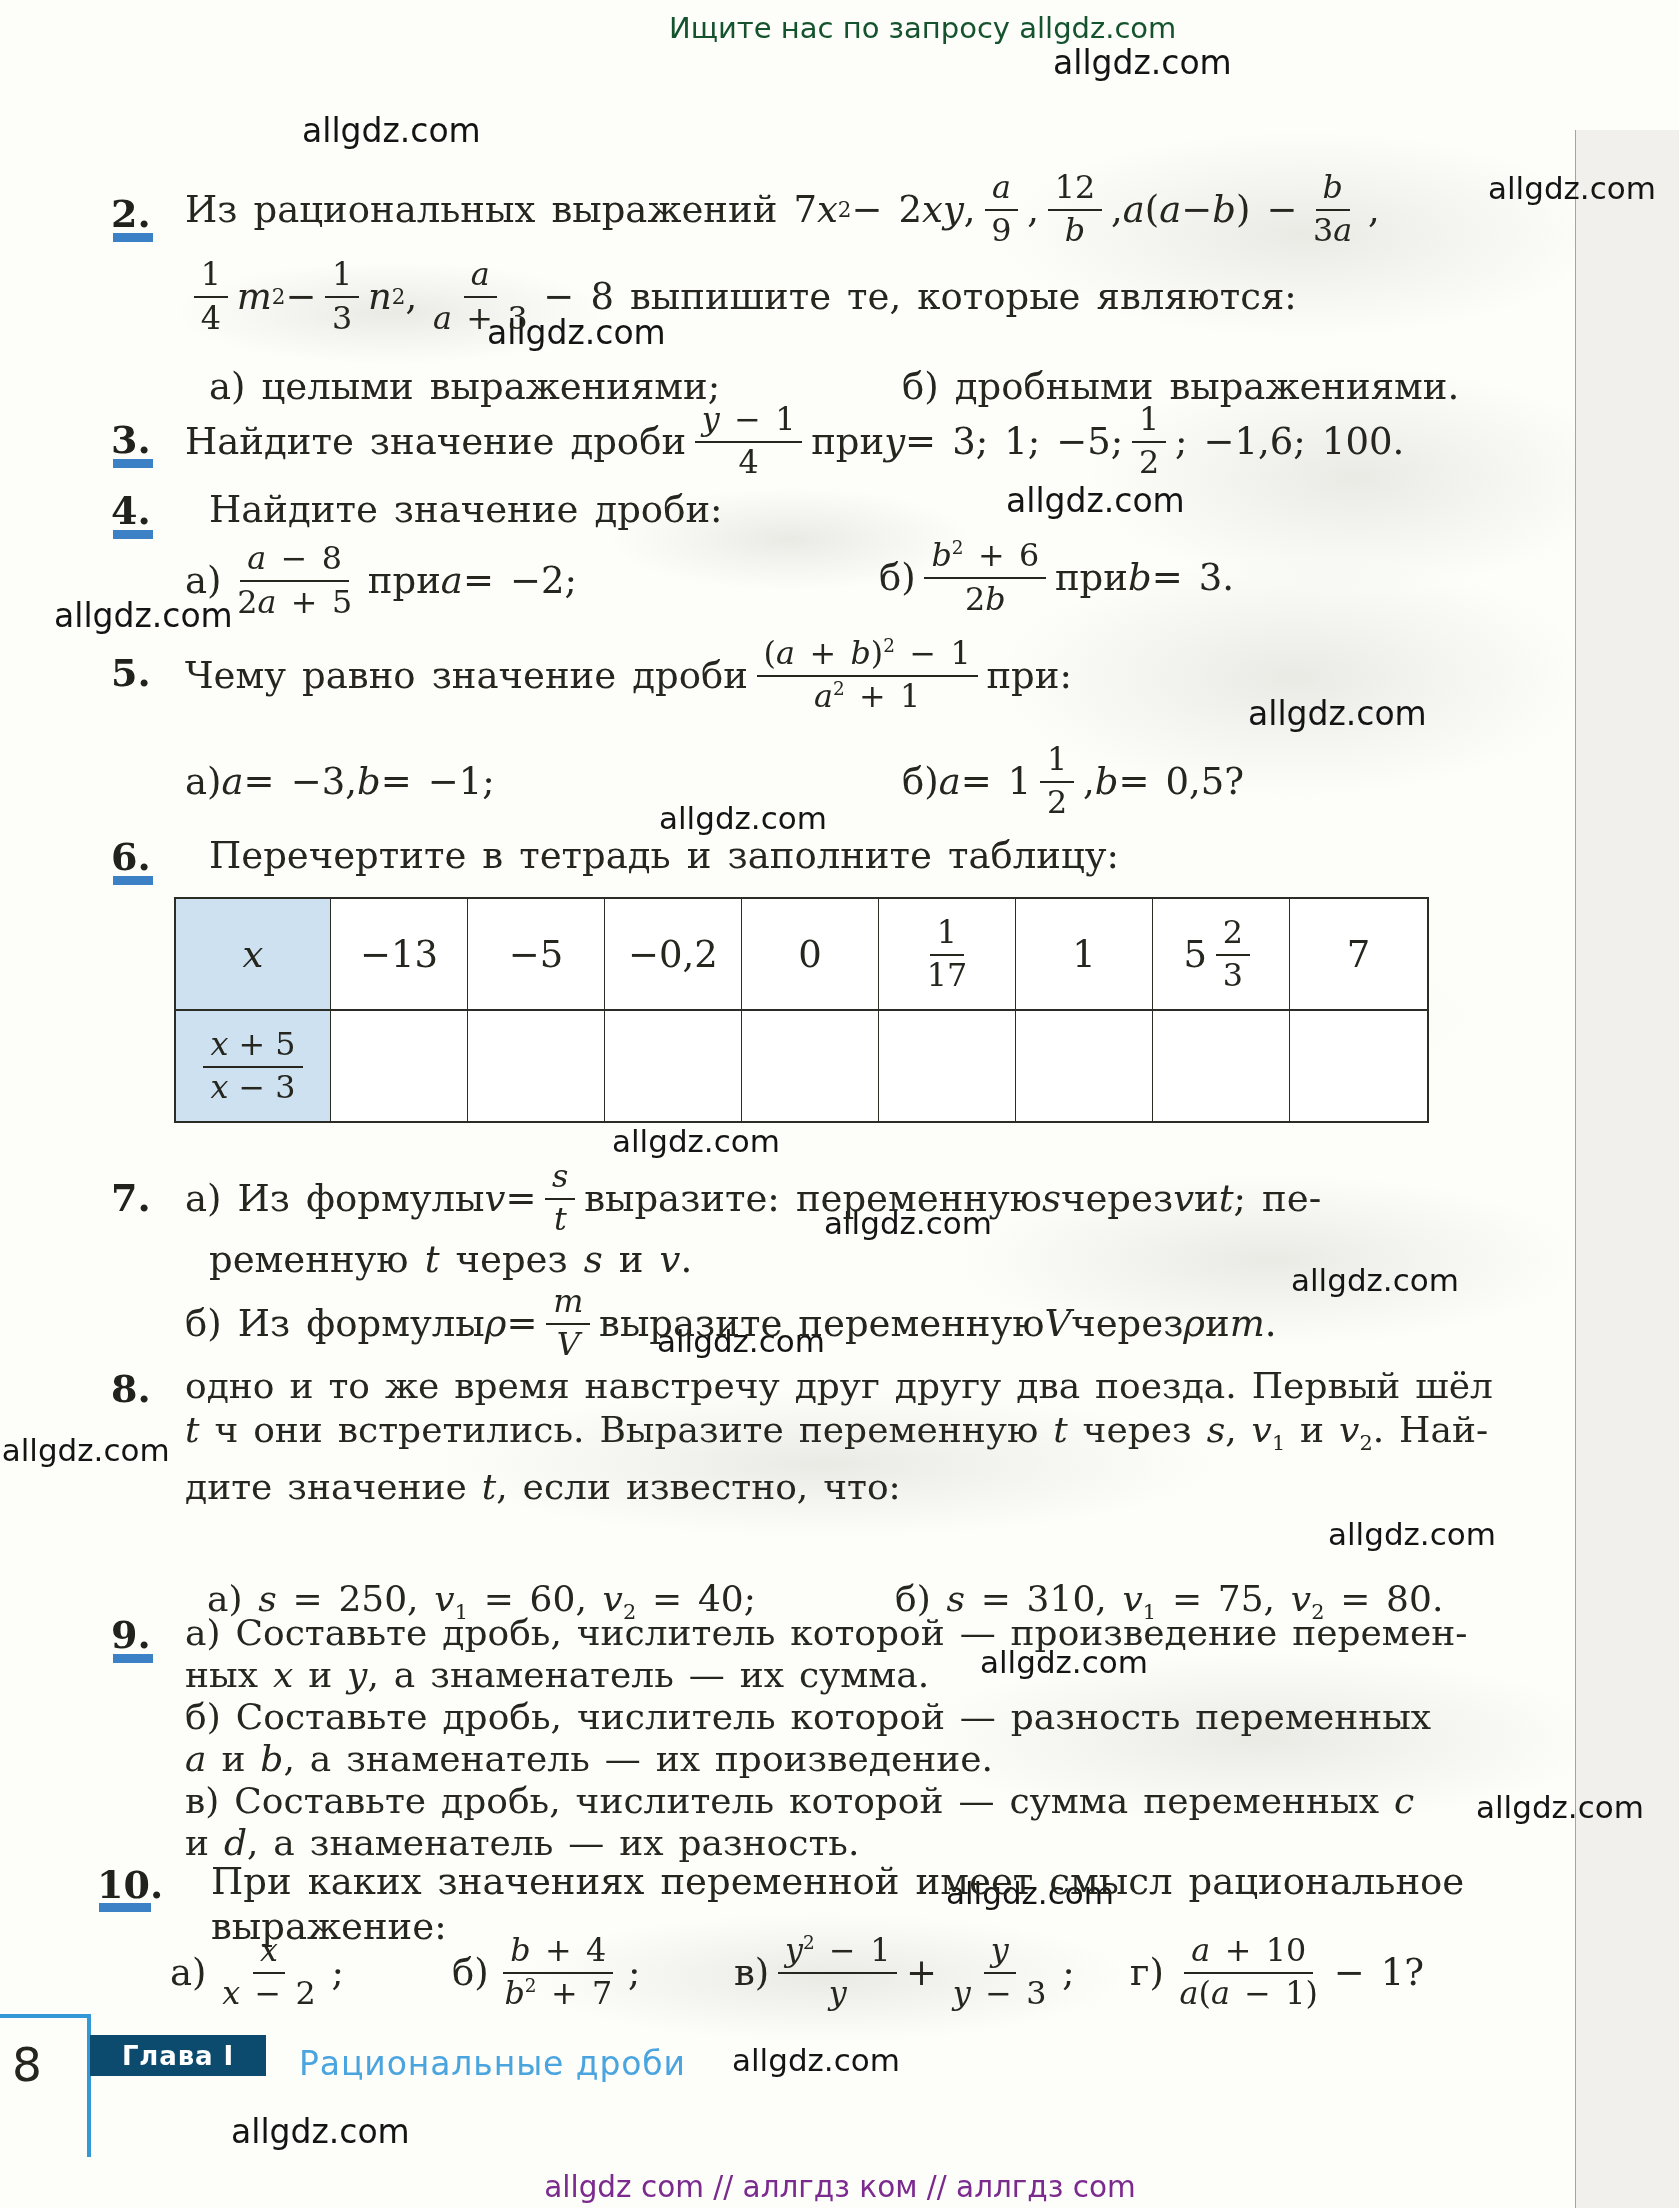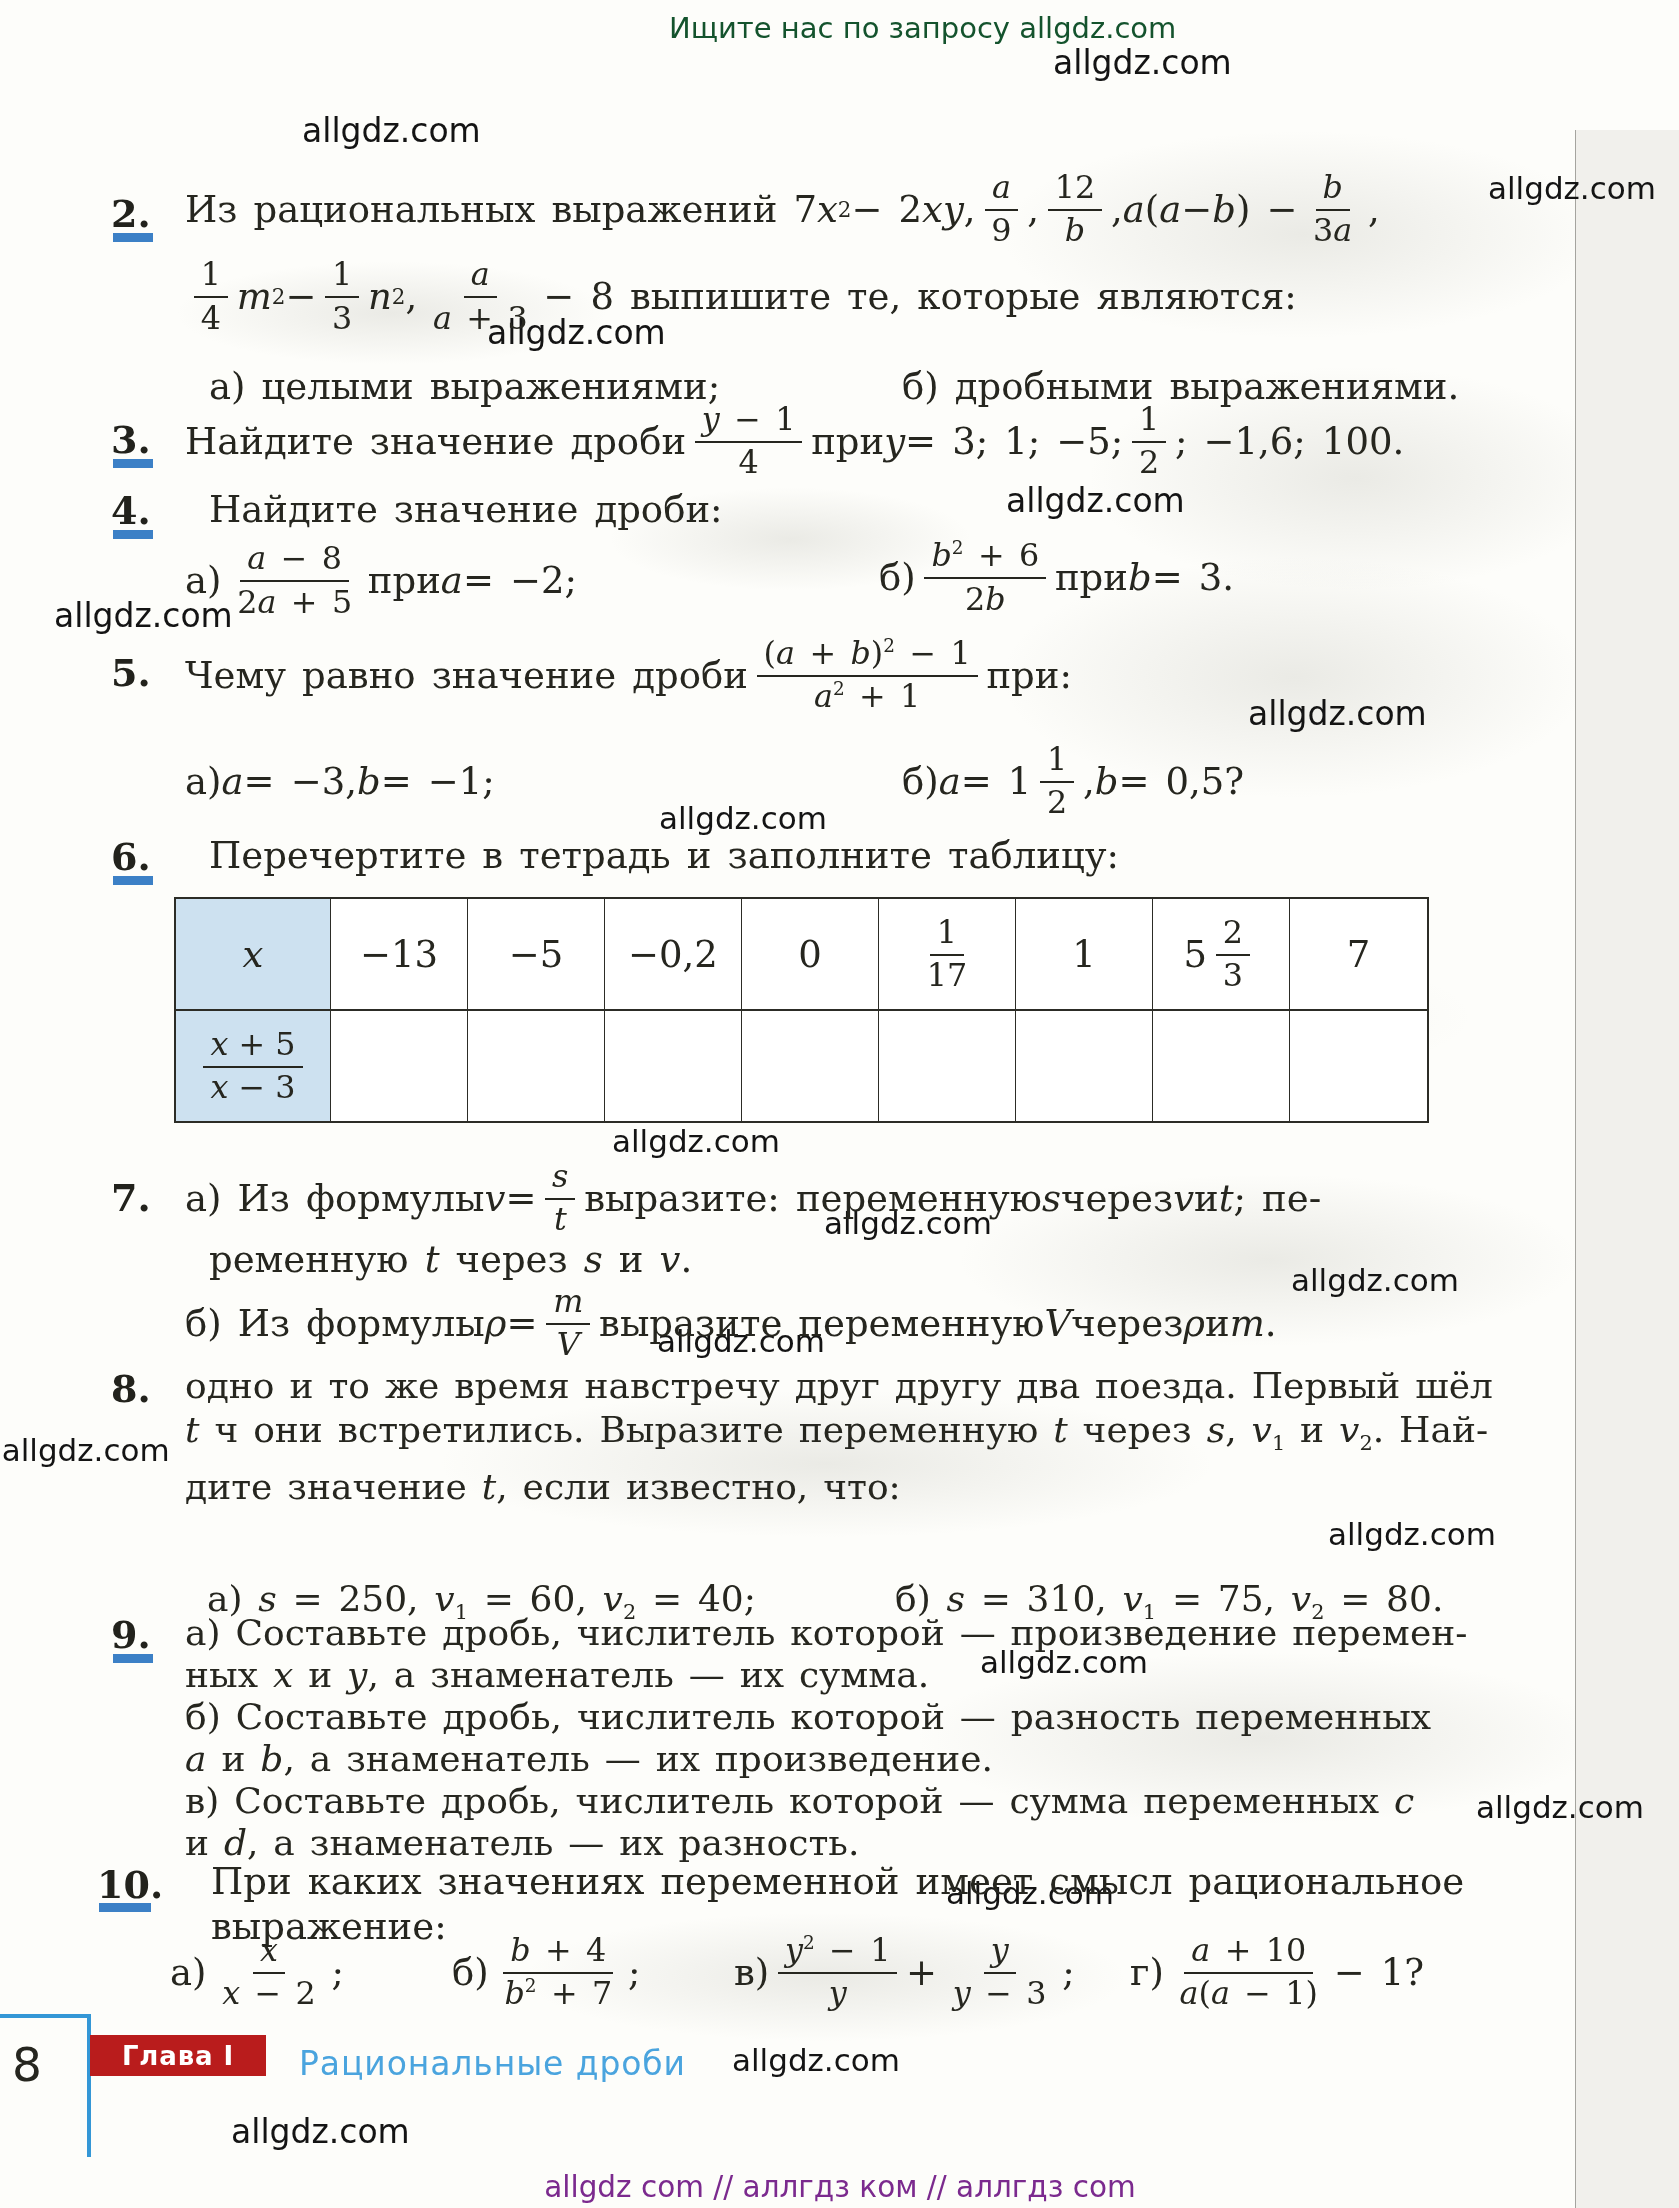--- a/index.html
+++ b/index.html
@@ -35,21 +35,21 @@
        grid-template-columns:155px repeat(8,137px);background:#fff;}
   .tbl .c{border-right:1.7px solid #2c2c26;display:flex;align-items:center;justify-content:center;
           font-size:37px;height:110px;}
   .tbl .c:nth-child(9n){border-right:none;}
   .tbl .r1{border-bottom:2.6px solid #2c2c26;}
   .tbl .r2{height:110px;}
   .tbl .hd{background:#cde1f0;}
   
   .l-top{position:absolute;left:0;top:2014px;width:90px;height:3.5px;background:#3497d6;}
   .l-vert{position:absolute;left:87px;top:2014px;width:3.5px;height:143px;background:#3497d6;}
-  .ch-box{position:absolute;left:90px;top:2035px;width:176px;height:41px;background:#b91c1c;
+  .ch-box{position:absolute;left:90px;top:2035px;width:176px;height:41px;background:#0c4a6e;
           display:flex;align-items:center;justify-content:center;}
   .ch-box span{font-family:"DejaVu Sans", sans-serif;font-weight:bold;font-size:26px;color:#ffffff;letter-spacing:0.9px;}
   .pagenum{position:absolute;left:12px;top:2037px;font-family:"DejaVu Sans", sans-serif;font-size:47px;color:#26261f;}
   .ch-title{position:absolute;left:299px;top:2044px;font-family:"DejaVu Sans", sans-serif;
             font-size:33px;color:#4aa4de;letter-spacing:0.9px;}
 </style>
 </head>
 <body>
 
 <div class="page">

